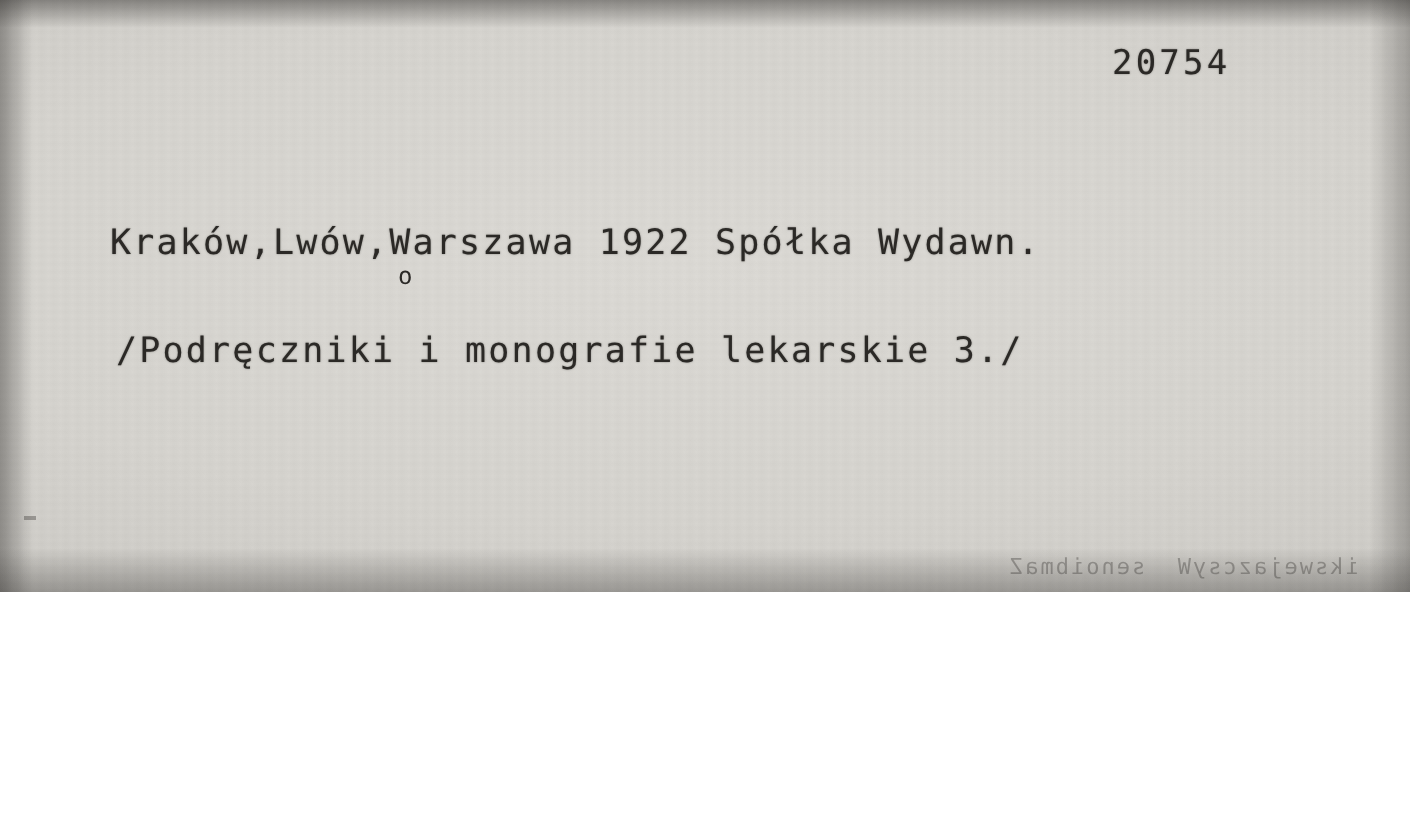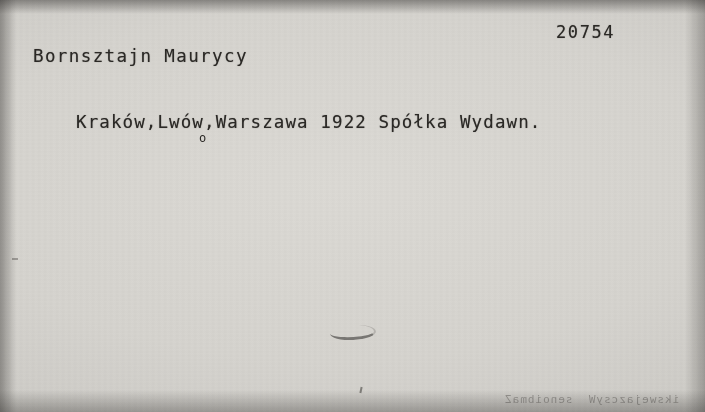--- a/index.html
+++ b/index.html
@@ -3,21 +3,21 @@
 <meta charset="utf-8">
 <style>
   html, body {
     margin: 0;
     padding: 0;
     background: #ffffff;
   }
   #card {
     position: relative;
     width: 705px;
-    height: 412px;
+    height: 296px;
     overflow: hidden;
     background: #e5e5e5;
     font-family: "DejaVu Sans Mono", monospace;
   }
   
   #paper {
     position: absolute;
     inset: 0;
     background:
       radial-gradient(ellipse 120% 95% at 48% 45%, #dcdad5 0%, #d6d4cf 45%, #cbc9c4 78%, #bfbdb8 100%);
@@ -73,21 +73,21 @@
   #author {
     top: 46px;
     left: 33px;
   }
   #line-title {
     top: 85px;
     left: 62px;
   }
   #line-imprint {
     top: 112px;
-    left: 76px;
+    left: 55px;
     letter-spacing: 1.1px;
     text-align: center;
   }
   #line-format {
     top: 139px;
     left: 29px;
     letter-spacing: 1.3px;
   }
   #sup-eight {
     position: absolute;
@@ -148,27 +148,27 @@
   <div id="paper"></div>
   <div id="grain"></div>
 
   <div id="edge-top"></div>
   <div id="edge-left"></div>
   <div id="edge-right"></div>
   <div id="edge-bottom"></div>
 
   <div class="txt" id="acc-number">20754</div>
 
-  <div class="txt" id="author">Bornsztajn Maurycy</div>
 
 
   <div class="txt" id="line-imprint">Kraków,Lwów,Warszawa 1922 Spółka Wydawn.</div>
 
 
   <div id="sup-eight">o</div>
 
+  <div class="txt" id="line-series">/Podręczniki i monografie lekarskie 3./</div>
 
   <div id="smudge"></div>
   <div id="speck1"></div>
   <div id="speck2"></div>
 
   <div id="bleed">ikswejazcsyW  senoibmaZ</div>
 </div>
 
 </body></html>

